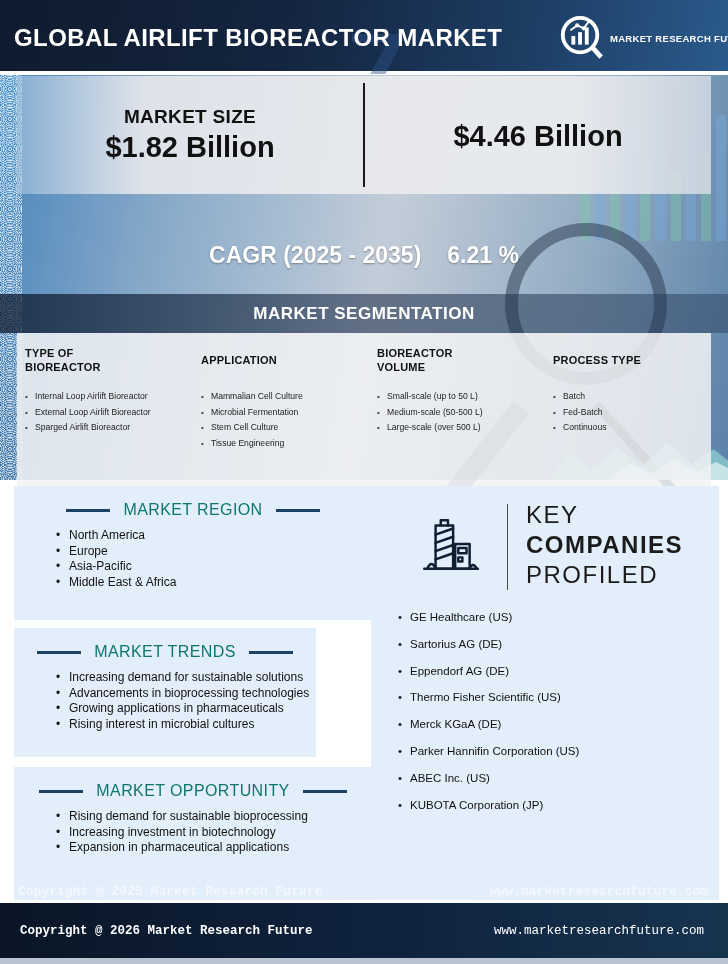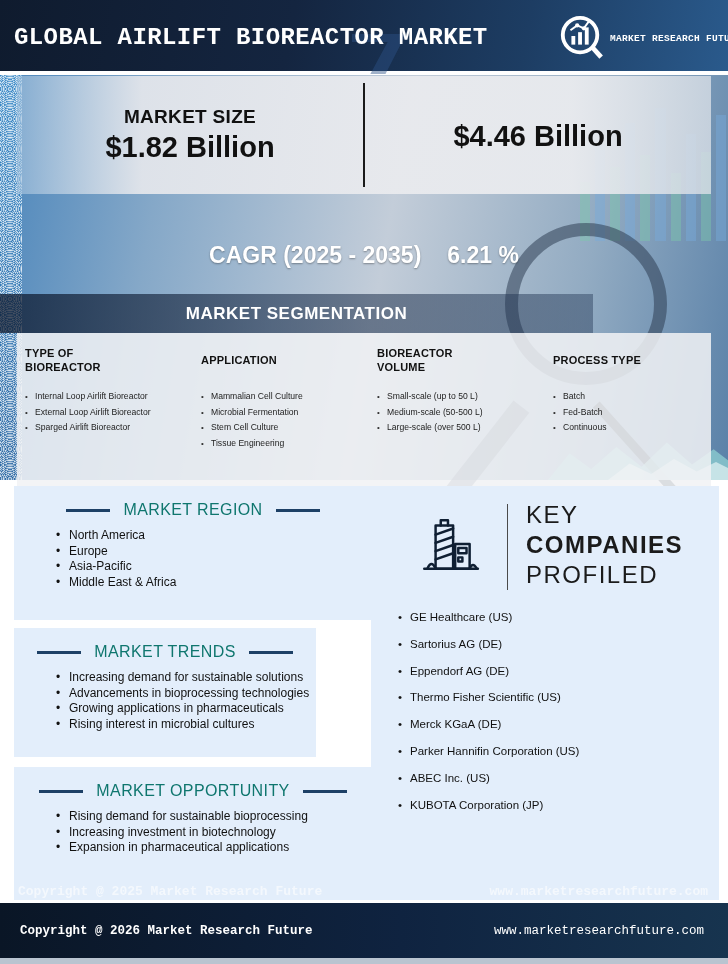--- a/index.html
+++ b/index.html
@@ -2,21 +2,21 @@
 <html><head>
 <meta charset="utf-8">
 <style>
   * { box-sizing: border-box; margin: 0; padding: 0; }
   body { font-family: "Liberation Sans", sans-serif; background: #fff; }
   .page { position: relative; width: 728px; height: 964px; overflow: hidden; background: #fff; }
   .abs { position: absolute; }
 
   
   .header { left:0; top:0; width:728px; height:71px;
-    background: linear-gradient(100deg,#0f1b2e 0%,#142540 40%,#1d3d63 72%,#2a5a8c 100%); font-family: Liberation Mono, monospace; }
+    background: linear-gradient(100deg,#0f1b2e 0%,#142540 40%,#1d3d63 72%,#2a5a8c 100%); }
   .header-seven { left:352px; top:34px; width:54px; height:40px; background:#2c5documents288;
     background:#2c5288; opacity:.45;
     clip-path: polygon(0 0,100% 0,62% 100%,34% 100%,66% 20%,0 20%); }
   .page-title { left:14px; top:0; height:75px; display:flex; align-items:center;
     color:#fff; font-size:24px; font-weight:bold; letter-spacing:.4px; }
   .logo-wrap { right:10px; top:14px; width:160px; height:48px; display:flex; align-items:center; gap:6px; }
   .brand-text { color:#fff; font-size:9.5px; font-weight:bold; letter-spacing:.3px; white-space:nowrap; }
 
   
   .hero { left:0; top:75px; width:728px; height:405px;
@@ -41,21 +41,21 @@
     display:flex;text-align:right; }
   .stat-half { flex:1; display:flex; flex-direction:column; align-items:center; justify-content:center; }
   .stat-divider { width:2px; height:104px; background:#1a1a1a; align-self:center; }
   .stat-label { font-size:19px; font-weight:bold; color:#111; letter-spacing:.3px; }
   .stat-value { font-size:29px; font-weight:bold; color:#111; margin-top:3px; }
 
   .cagr-row { left:0; top:160px; width:728px; height:40px; display:flex; align-items:center; justify-content:center;
     color:#fff; font-size:23px; font-weight:bold; text-shadow: 0 1px 2px rgba(0,0,0,.35); }
   .cagr-value { margin-left:26px; }
 
-  .seg-band { left:0; top:219px; width:593px; height:39px;
+  .seg-band { left:0; top:219px; width:728px; height:39px;
     background: linear-gradient(90deg, rgba(10,20,40,.72), rgba(22,40,68,.58) 45%, rgba(38,58,88,.45));
     display:flex; align-items:center; justify-content:center;
     color:#fff; font-size:17px; font-weight:bold; letter-spacing:.5px; }
 
   .seg-panel { left:17px; top:258px; width:694px; height:160px;
     background: rgba(241,242,245,.86);
     display:grid; grid-template-columns: 176px 176px 176px 1fr; padding:8px 0 0 8px; }
   .seg-col { padding-right:6px; }
   .seg-head { height:40px; display:flex; align-items:center; font-size:11px; font-weight:bold; color:#111;
     letter-spacing:.2px; line-height:1.25; }

